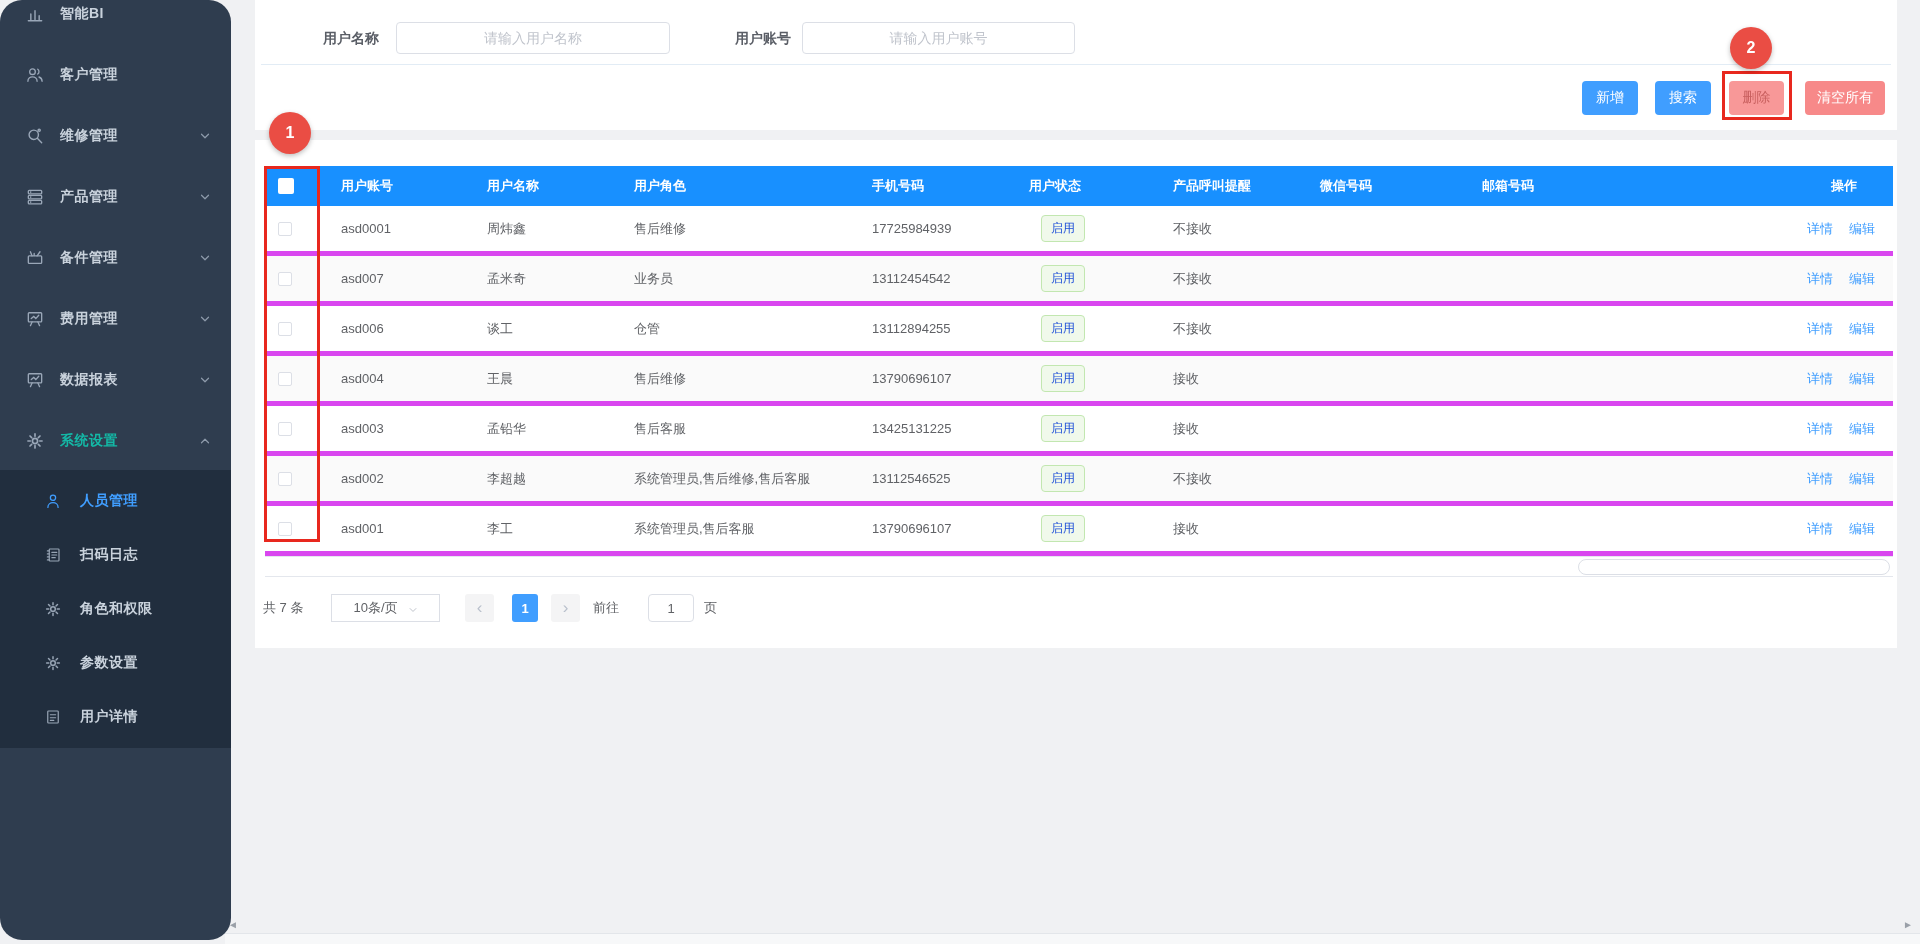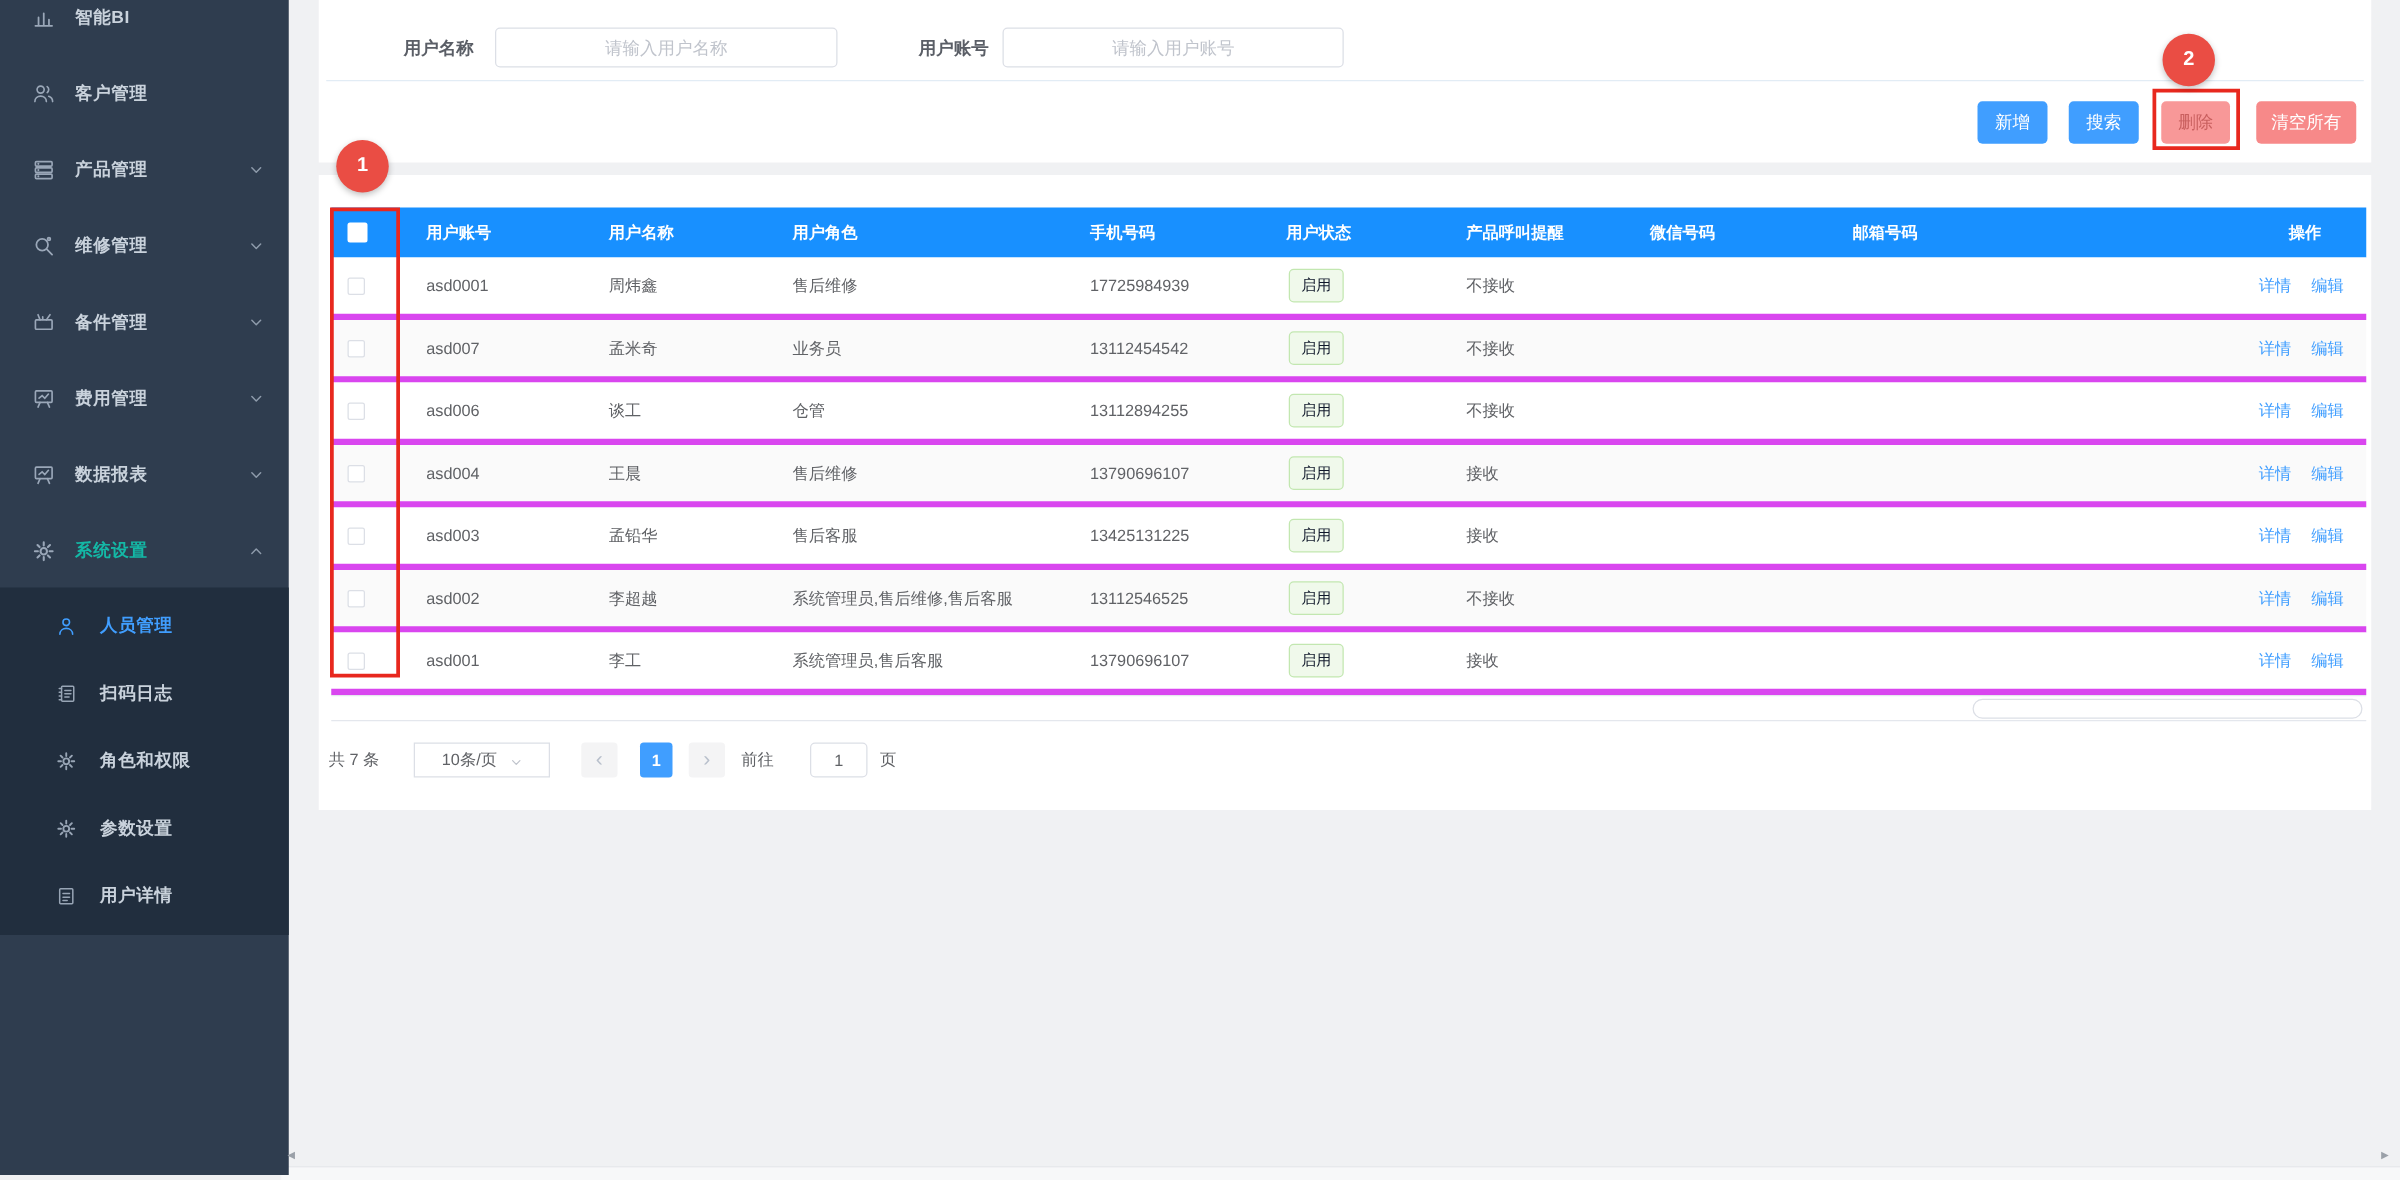--- a/index.html
+++ b/index.html
@@ -1,21 +1,21 @@
 <!DOCTYPE html>
 <html><head>
 <meta charset="utf-8">
 <style>
   * { margin:0; padding:0; box-sizing:border-box; }
   html,body { width:1920px; height:944px; }
   body { font-family:"Liberation Sans","DejaVu Sans",sans-serif; }
   .page { position:relative; width:1920px; height:944px; background:#f0f1f3; overflow:hidden; }
 
   
-  .sidebar { position:absolute; left:0; top:0; width:231px; height:940px; background:#2f3d4f; z-index:5; }
+  .sidebar { position:absolute; left:0; top:0; width:231px; height:940px; background:#2f3d4f; z-index:5;border-radius:22px; }
   .menu { position:absolute; top:-17px; left:0; right:0; }
   .menu-item { height:61px; display:flex; align-items:center; padding:0 20px 0 25px; color:#c9d2dc; cursor:pointer; }
   .menu-item.bright { color:#14b8a6; }
   .mi-icon { width:20px; height:20px; margin-right:15px; color:#9aa7b8; flex:0 0 auto; }
   .mi-icon svg, .mi-chevron svg { width:100%; height:100%; display:block; }
   .mi-label { font-size:14px; font-weight:700; letter-spacing:.5px; }
   .mi-chevron { margin-left:auto; width:12px; height:12px; color:#8e9bab; flex:0 0 auto; }
   .submenu { position:absolute; top:470px; left:0; right:0; height:278px; background:#212e3e; padding-top:4px; }
   .sub-item { height:54px; display:flex; align-items:center; padding-left:44px; color:#c9d2dc; cursor:pointer; }
   .sub-item .mi-icon { width:18px; height:18px; margin-right:18px; color:#98a5b5; }
@@ -47,21 +47,21 @@
 
   
   .t-head, .t-row { display:grid; grid-template-columns:76px 146px 147px 238px 157px 144px 147px 162px 218px 1fr; align-items:center; }
   .t-head { position:absolute; left:10px; top:26px; width:1628px; height:40px; background:#1890ff; color:#fff; font-size:13px; font-weight:700; }
   .t-body { position:absolute; left:10px; top:66px; width:1628px; }
   .t-row { height:50px; border-bottom:5px solid #d946ef; background:#fff; font-size:13px; color:#606266; }
   .t-row.striped { background:#fafafa; }
   .cell-cb { display:flex; padding-left:13px; }
   .hd-checkbox { width:16px; height:16px; background:#fff; border-radius:2px; display:inline-block; cursor:pointer; }
   .row-checkbox { width:14px; height:14px; background:#fff; border:1px solid #dcdfe6; border-radius:2px; display:inline-block; cursor:pointer; }
-  .badge { display:inline-block; padding:4px 9px; font-size:12px; color:#0f172a; background:#f0f9eb; border:1px solid #c2e7b0; border-radius:4px; margin-left:2px; }
+  .badge { display:inline-block; padding:4px 9px; font-size:12px; color:#1d4ed8; background:#f0f9eb; border:1px solid #c2e7b0; border-radius:4px; margin-left:12px; }
   .th-ops { text-align:right; padding-right:36px; }
   .ops { display:flex; justify-content:flex-end; gap:16px; padding-right:18px;text-align:right; }
   .ops a { color:#409eff; text-decoration:none; font-size:13px; cursor:pointer; }
   .t-strip { position:absolute; left:10px; top:416px; width:1628px; height:21px; background:#fff; border-top:1px solid #e4e7ed; border-bottom:1px solid #e4e7ed; }
   .h-thumb { position:absolute; right:3px; top:2px; width:312px; height:16px; border:1px solid #dcdfe6; border-radius:8px; background:#fff; cursor:pointer; }
 
   
   .pg { position:absolute; left:0; top:454px; height:28px; width:100%; font-size:13px; color:#606266; }
   .pg-total { position:absolute; left:8px; line-height:28px; }
   .pg-size { position:absolute; left:76px; top:0; width:109px; height:28px; border:1px solid #dcdfe6; border-radius:0; display:flex; align-items:center; justify-content:center; gap:10px; cursor:pointer; background:#fff; }
@@ -165,37 +165,37 @@
         <span class="mi-icon">
             <svg viewBox="0 0 24 24">
               <use href="#i-users"></use>
             </svg>
           </span>
         <span class="mi-label">客户管理</span>
       </div>
       <div class="menu-item">
         <span class="mi-icon">
             <svg viewBox="0 0 24 24">
+              <use href="#i-magnifier"></use>
+            </svg>
+          </span>
+        <span class="mi-label">维修管理</span>
+        <span class="mi-chevron">
+            <svg viewBox="0 0 24 24">
+              <use href="#i-chev-down"></use>
+            </svg>
+          </span>
+      </div>
+      <div class="menu-item">
+        <span class="mi-icon">
+            <svg viewBox="0 0 24 24">
               <use href="#i-server"></use>
             </svg>
           </span>
         <span class="mi-label">产品管理</span>
-        <span class="mi-chevron">
-            <svg viewBox="0 0 24 24">
-              <use href="#i-chev-down"></use>
-            </svg>
-          </span>
-      </div>
-      <div class="menu-item">
-        <span class="mi-icon">
-            <svg viewBox="0 0 24 24">
-              <use href="#i-magnifier"></use>
-            </svg>
-          </span>
-        <span class="mi-label">维修管理</span>
         <span class="mi-chevron">
             <svg viewBox="0 0 24 24">
               <use href="#i-chev-down"></use>
             </svg>
           </span>
       </div>
       <div class="menu-item">
         <span class="mi-icon">
             <svg viewBox="0 0 24 24">
               <use href="#i-toolbox"></use>

